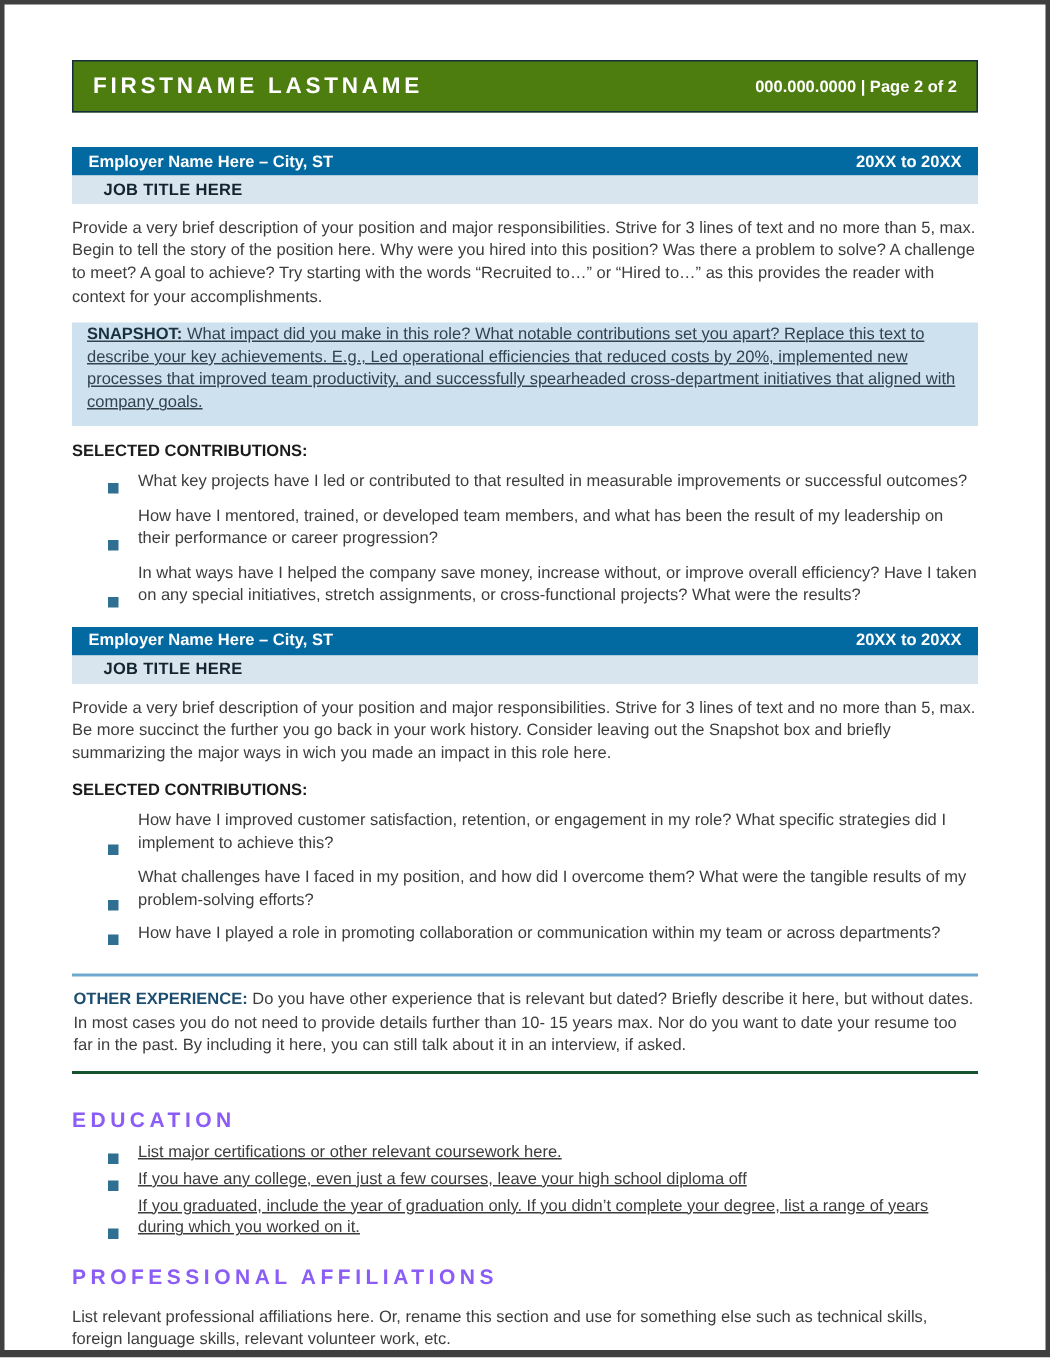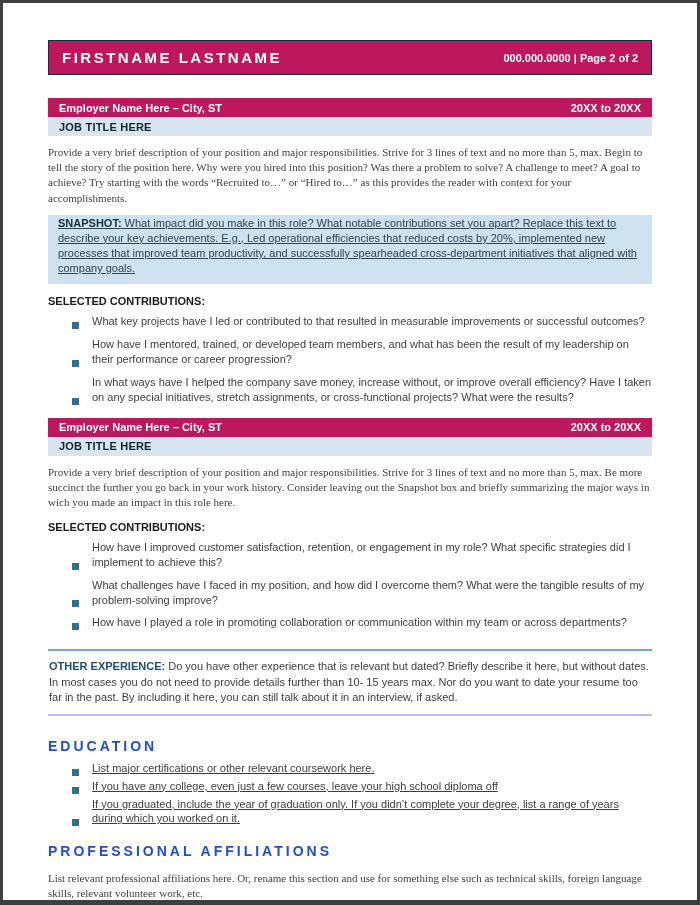--- a/index.html
+++ b/index.html
@@ -9,69 +9,69 @@
     border:3px solid #3f3f3f; border-bottom-width:5px;
     background:#ffffff;
     font-family:"Liberation Sans", sans-serif;
     color:#3d3d3d;
     overflow:hidden;
   }
   .content { padding:37px 45px 0 45px; }
 
   
   .header-bar {
-    height:35px; background:#be185d; border:1px solid #152e3d;
+    height:35px; background:#4d7c0f; border:1px solid #152e3d;
     display:flex; align-items:center; justify-content:space-between;
     padding:0 13px; margin-bottom:23px;
   }
   .header-name { color:#ffffff; font-weight:bold; font-size:15px; letter-spacing:2.5px; }
   .header-contact { color:#ffffff; font-weight:bold; font-size:11px; }
 
   
   .employer-bar {
-    height:19px; background:#be185d;
+    height:19px; background:#0369a1;
     display:flex; align-items:center; justify-content:space-between;
     padding:0 11px;
   }
   .employer-name, .employer-dates { color:#ffffff; font-weight:bold; font-size:11px; }
   .jobtitle-bar {
     height:19px; background:#d8e4ee;
-    display:flex; align-items:center; padding:0 11px;
+    display:flex; align-items:center; padding:0 21px;
   }
   .jobtitle-text { color:#13242f; font-weight:bold; font-size:11px; letter-spacing:0.2px; }
 
-  .para { font-size:11px; line-height:1.38; margin-top:9px; color:#3d3d3d;font-family:Liberation Serif, serif; }
+  .para { font-size:11px; line-height:1.38; margin-top:9px; color:#3d3d3d; }
 
   .snapshot-box {
     background:#cde1ef; margin-top:9px; padding:1px 10px 8px 10px;
     font-size:11px; line-height:1.38; color:#33424d;text-decoration:underline;
   }
   .bold-label { font-weight:bold; color:#19303e; }
 
   .contrib-heading { margin-top:11px; font-size:11px; font-weight:bold; color:#1c1c1c; }
 
   ul.bullets { list-style:none; margin-top:7px; padding-left:24px; }
   ul.bullets li { display:flex; align-items:flex-end; margin-bottom:8px; }
   ul.bullets.tight li { margin-bottom:3px; }
   .sq { width:7px; height:7px; background:#2e6f92; flex:none; margin-top:4px; margin-right:13px; }
   .bullet-text { font-size:11px; line-height:1.35; color:#3d3d3d; }
 
   .job-block-2 { margin-top:13px; }
 
   
   .other-exp {
-    margin-top:19px; border-top:2px solid #70a9cf; border-bottom:2px solid #c4b5fd;
+    margin-top:19px; border-top:2px solid #70a9cf; border-bottom:2px solid #14532d;
     padding:8px 1px 9px 1px; font-size:11px; line-height:1.38; color:#3d3d3d;
   }
   .other-exp .bold-label { color:#1d4e70; }
 
   
   .section-heading {
     margin-top:22px; font-size:14px; font-weight:bold;
-    color:#1d4ed8; letter-spacing:3px;
+    color:#8b5cf6; letter-spacing:3px;
   }
   .degree-line { margin-top:13px; font-size:11px; color:#3d3d3d; }
   .degree-bold { font-weight:bold; color:#1c1c1c; }
   .edu-bullets { margin-top:10px;text-decoration:underline; }
   .affil-heading { margin-top:17px; }
   .affil-text { margin-top:12px; }
 </style>
 </head>
 <body>
 
@@ -122,21 +122,21 @@
       </div>
       <p class="para">Provide a very brief description of your position and major responsibilities. Strive for 3 lines of text and no more than 5, max. Be more succinct the further you go back in your work history. Consider leaving out the Snapshot box and briefly summarizing the major ways in wich you made an impact in this role here.</p>
       <div class="contrib-heading">SELECTED CONTRIBUTIONS:</div>
       <ul class="bullets">
         <li>
           <span class="sq"></span>
           <span class="bullet-text">How have I improved customer satisfaction, retention, or engagement in my role? What specific strategies did I implement to achieve this?</span>
         </li>
         <li>
           <span class="sq"></span>
-          <span class="bullet-text">What challenges have I faced in my position, and how did I overcome them? What were the tangible results of my problem-solving improve?</span>
+          <span class="bullet-text">What challenges have I faced in my position, and how did I overcome them? What were the tangible results of my problem-solving efforts?</span>
         </li>
         <li>
           <span class="sq"></span>
           <span class="bullet-text">How have I played a role in promoting collaboration or communication within my team or across departments?</span>
         </li>
       </ul>
     </div>
 
     <div class="other-exp">
       <span class="bold-label">OTHER EXPERIENCE:</span><span> Do you have other experience that is relevant but dated? Briefly describe it here, but without dates. In most cases you do not need to provide details further than 10- 15 years max. Nor do you want to date your resume too far in the past. By including it here, you can still talk about it in an interview, if asked.</span>

